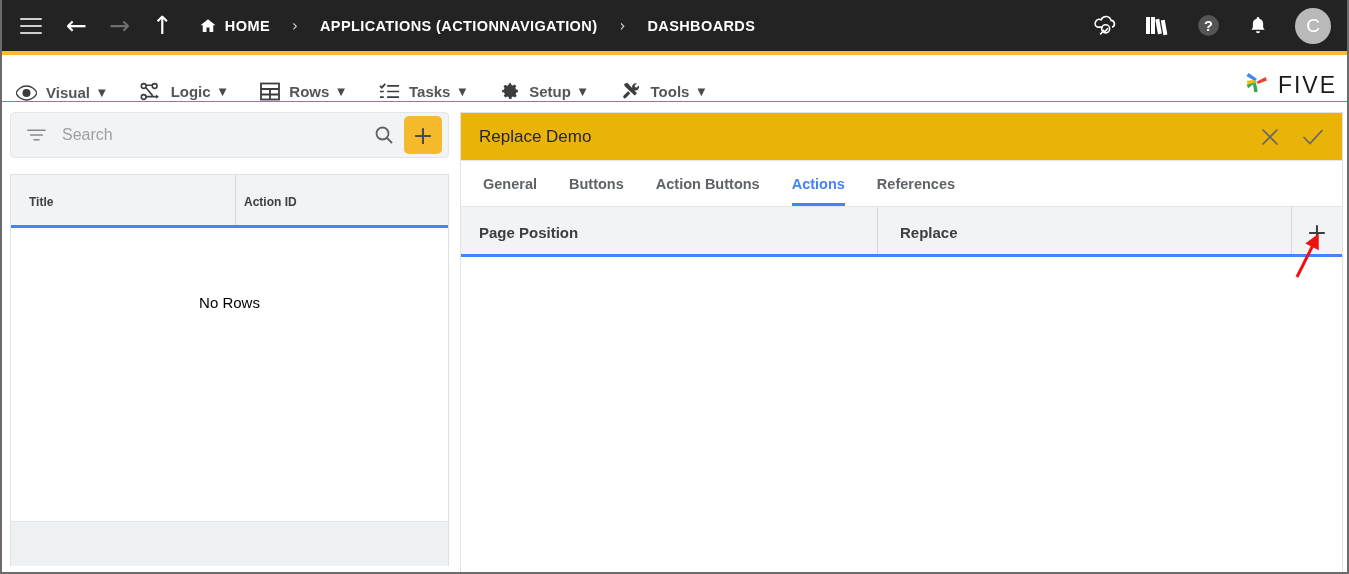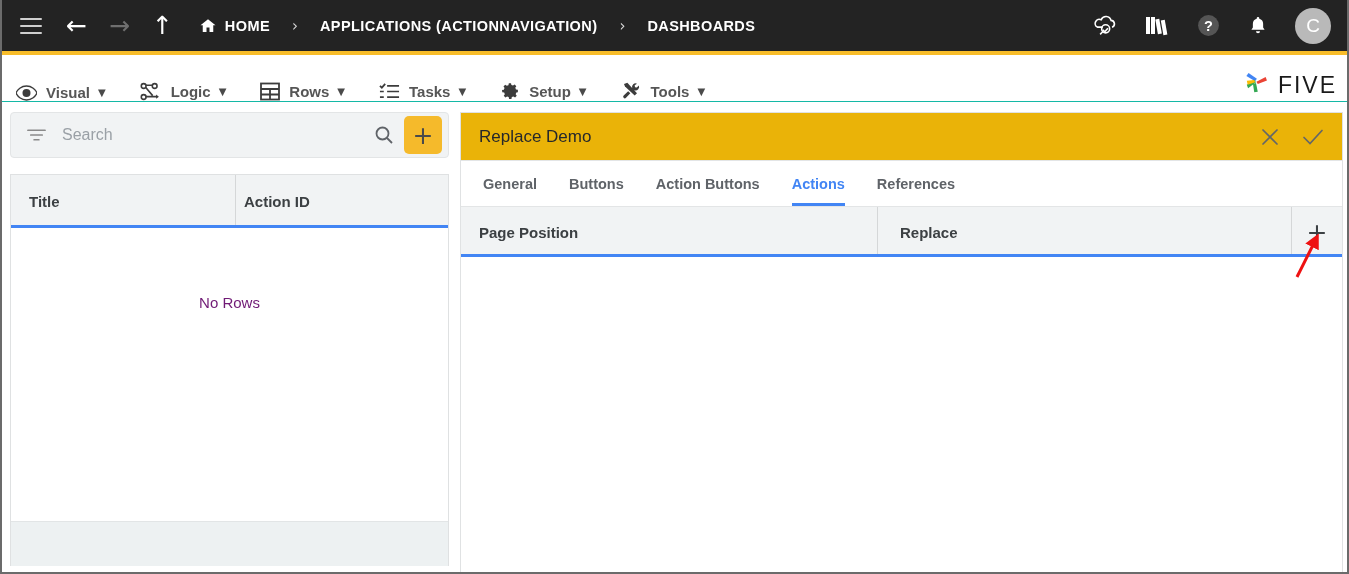--- a/index.html
+++ b/index.html
@@ -211,41 +211,41 @@
     position: relative;
   }
   .grid-head::after {
     content: "";
     position: absolute;
     left: 0; right: 0; bottom: 0;
     height: 3px;
     background: #4285f4;
   }
   .th {
-    font-size: 15px;
+    font-size: 12px;
     font-weight: bold;
     color: #3c4043;
     padding-left: 18px;
     box-sizing: border-box;
     position: relative;
     height: 100%;
     display: flex;
     align-items: center;
   }
   .th.col-title { width: 224px; }
   .th.col-actionid { flex: 1; border-left: 1px solid #d5d7d8; padding-left: 8px; }
   .no-rows {
     height: 300px;
     display: flex;
     align-items: flex-start;
     justify-content: center;
     padding-top: 66px;
     box-sizing: border-box;
     font-size: 15px;
-    color: #701a75;
+    color: #000000;
     background: #ffffff;
   }
   .grid-foot {
     position: absolute;
     left: 0; bottom: 0;
     width: 100%;
     height: 45px;
     background: #edf1f2;
     border-top: 1px solid #e2e5e6;
     box-sizing: border-box;

